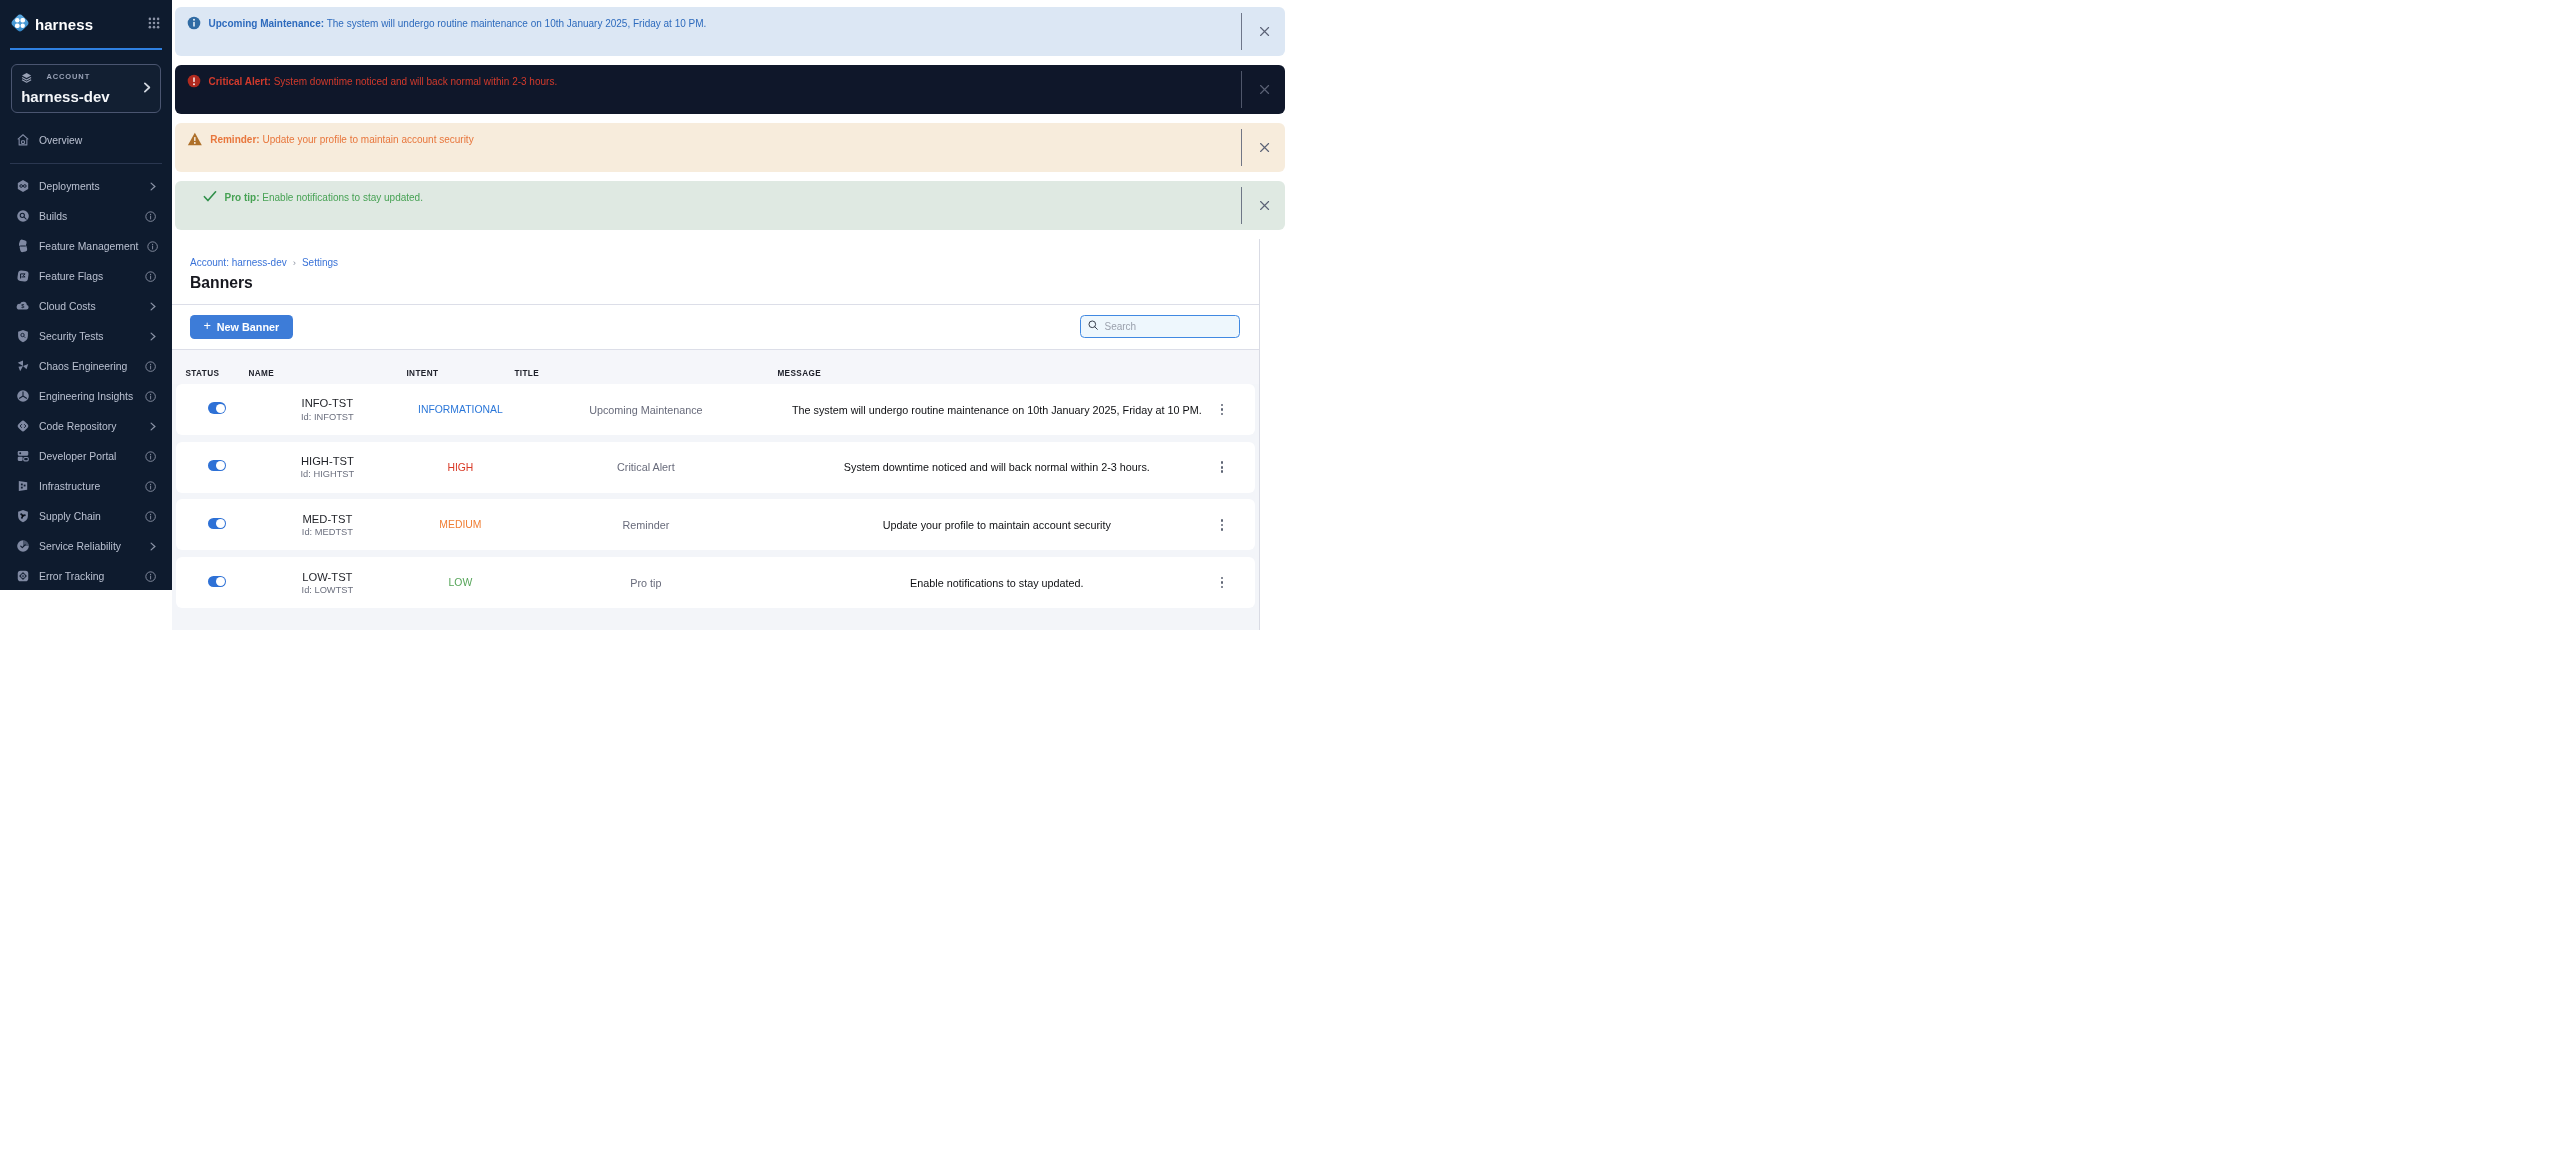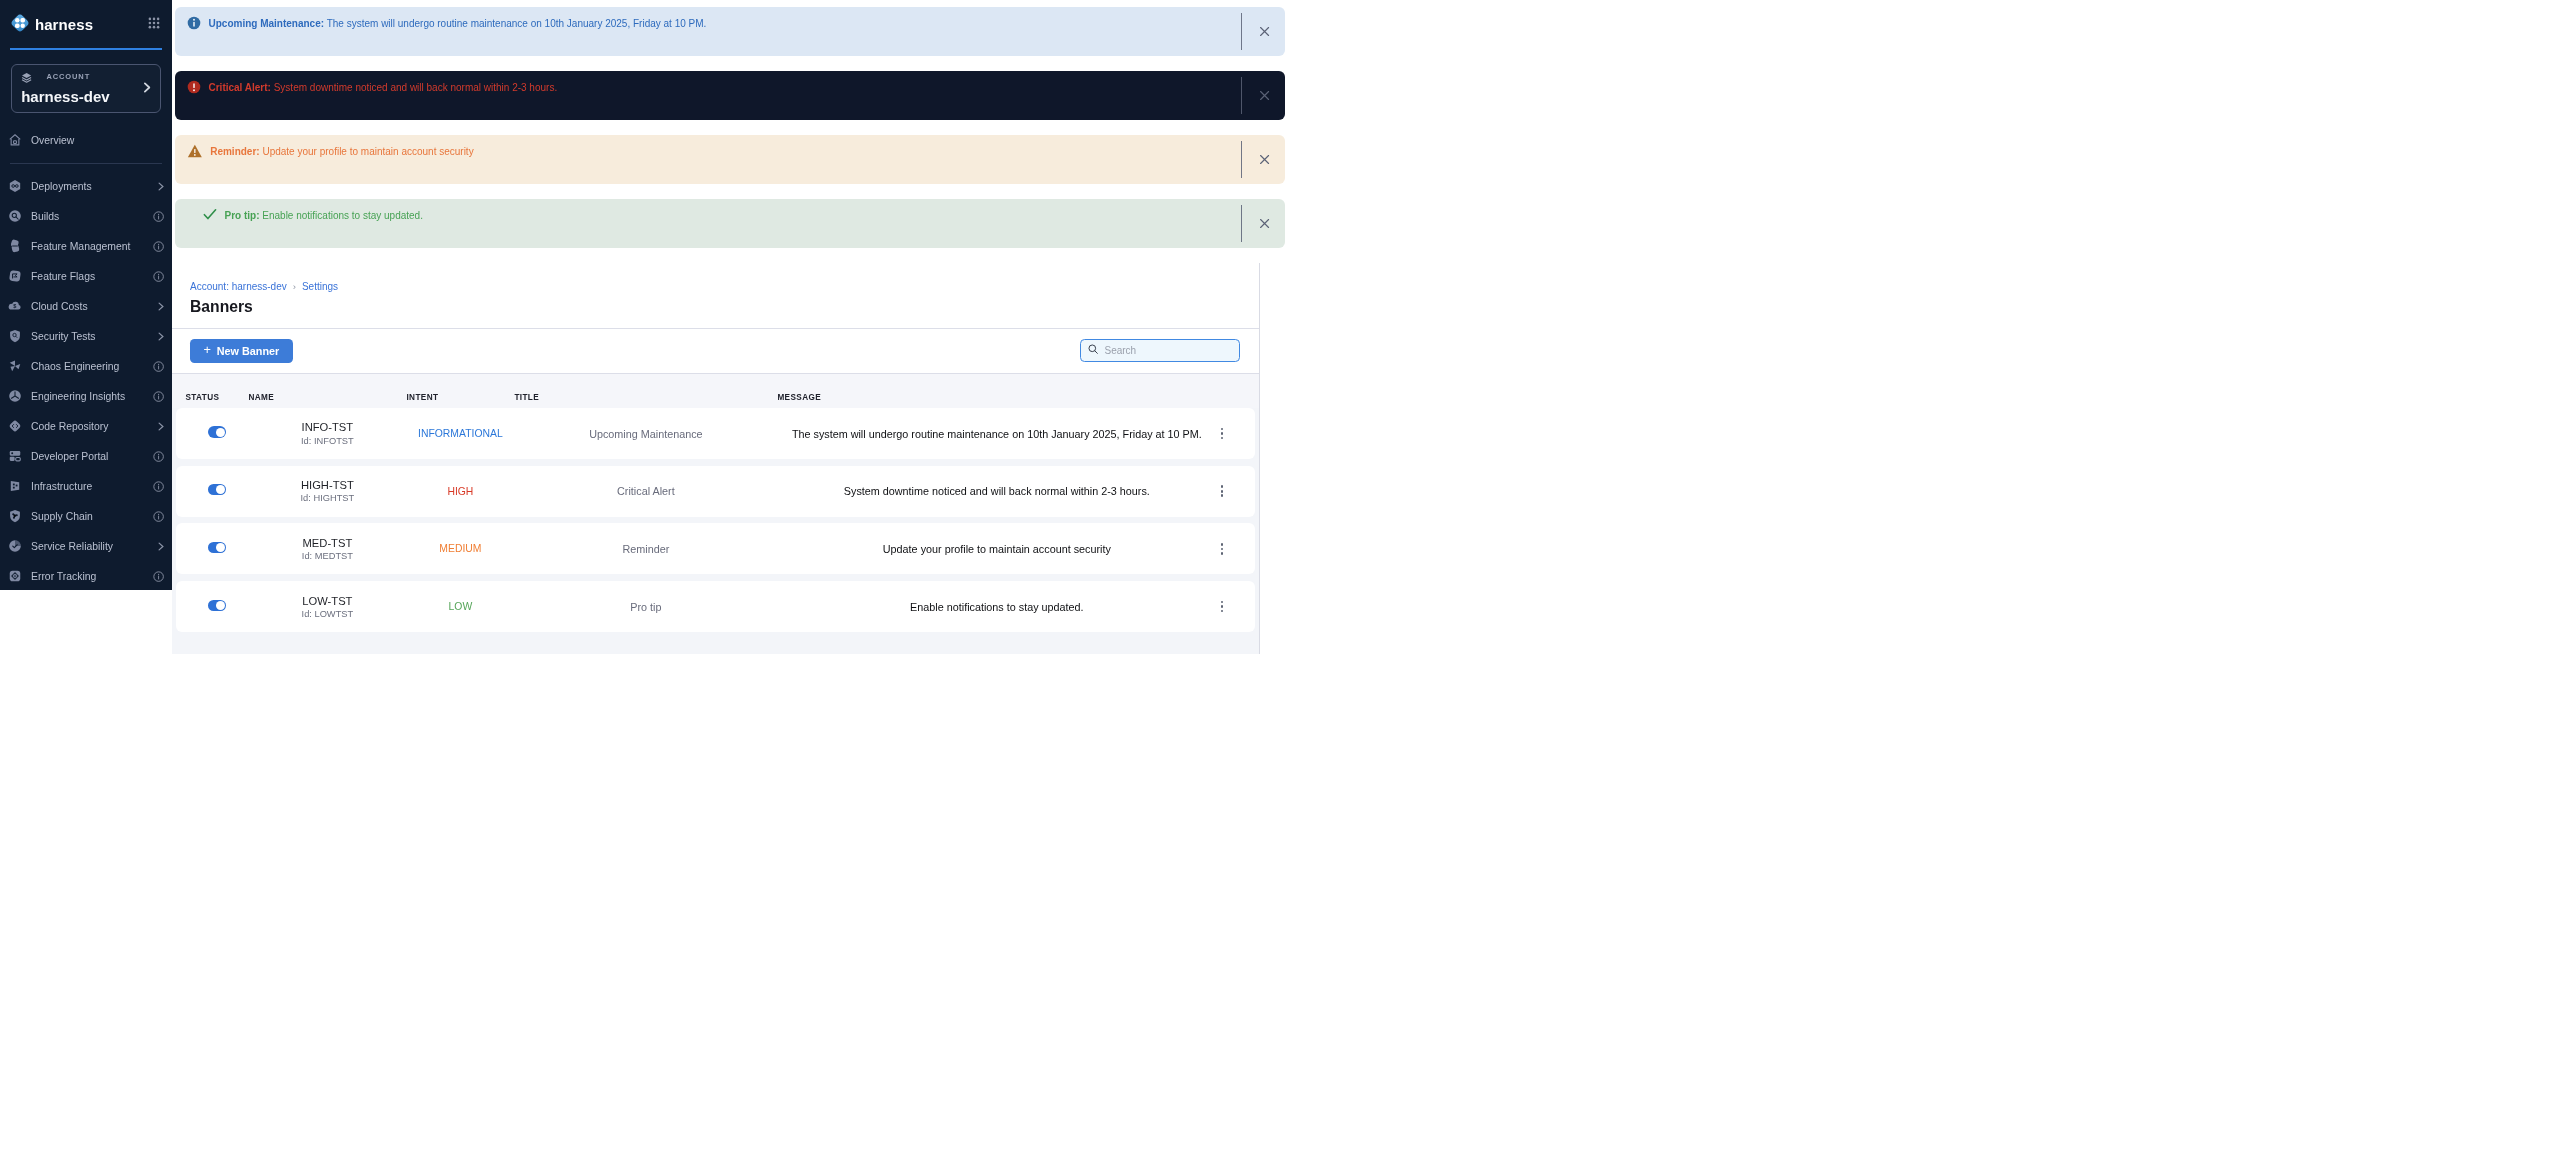--- a/index.html
+++ b/index.html
@@ -13,31 +13,31 @@
   .logo-mark { width:20px; height:20px; flex:0 0 auto; }
   .logo-text { color:#ffffff; font-size:15px; font-weight:700; letter-spacing:0.1px; margin-left:4.5px; }
   .grid-icon { margin-left:auto; cursor:pointer; }
   .blue-divider { height:2.2px; background:#2f80e0; margin:1.5px 10.4px 0 10.4px; }
   .account-card { margin:13.4px 11.2px 0 11.2px; border:0.7px solid #4a5570; border-radius:6px;
     padding:6.7px 9px 7.5px 9px; position:relative; cursor:pointer; background:rgba(255,255,255,0.02); }
   .acc-top { display:flex; align-items:flex-start; gap:14px; }
   .acc-label { font-size:7.5px; font-weight:700; letter-spacing:0.9px; color:#9aa3b7; }
   .acc-name { color:#f5f7fa; font-size:15px; font-weight:600; margin-top:2.2px; }
   .acc-chevron { position:absolute; right:9px; top:50%; transform:translateY(-50%); }
-  .side-item { display:flex; align-items:center; gap:9px; padding:0 8px; height:30px; cursor:pointer; }
+  .side-item { display:flex; align-items:center; gap:9px; padding:0 16px; height:30px; cursor:pointer; }
   .overview-item { margin-top:12px; }
   .nav-divider { height:0.7px; background:#2a3750; margin:7.5px 10.4px; }
   .nlabel { font-size:10.4px; font-weight:500; color:#bac1d1; white-space:nowrap; }
   .nicon { width:14px; height:14px; display:flex; align-items:center; justify-content:center; flex:0 0 auto; }
   .ntrail { margin-left:auto; display:flex; align-items:center; }
 
   
   .main { position:absolute; left:172px; top:0; width:1116px; height:585px; }
   .banner-stack { padding:6.7px 0 0 3px; }
-  .banner { position:relative; width:1110px; height:49px; border-radius:6px; margin-bottom:15px;
+  .banner { position:relative; width:1110px; height:49px; border-radius:6px; margin-bottom:9px;
     padding:9.7px 82px 0 12px; display:flex; align-items:flex-start; gap:7.5px;
     font-size:10px; }
   .banner p { line-height:14px; padding-top:0.7px; }
   .banner b { font-weight:700; }
   .banner-info    { background:#dce7f4; color:#2e6bbd; }
   .banner-danger  { background:#0f172a; color:#d23a2c; }
   .banner-warning { background:#f7ecdc; color:#e8763c; }
   .banner-success { background:#dfe9e2; color:#47a254;padding-left:28px; }
   .bicon { flex:0 0 auto; margin-top:0px; }
   .banner-close-divider { position:absolute; right:43px; top:6px; bottom:6px; width:0.7px; background:#5b6276; opacity:.85; }

